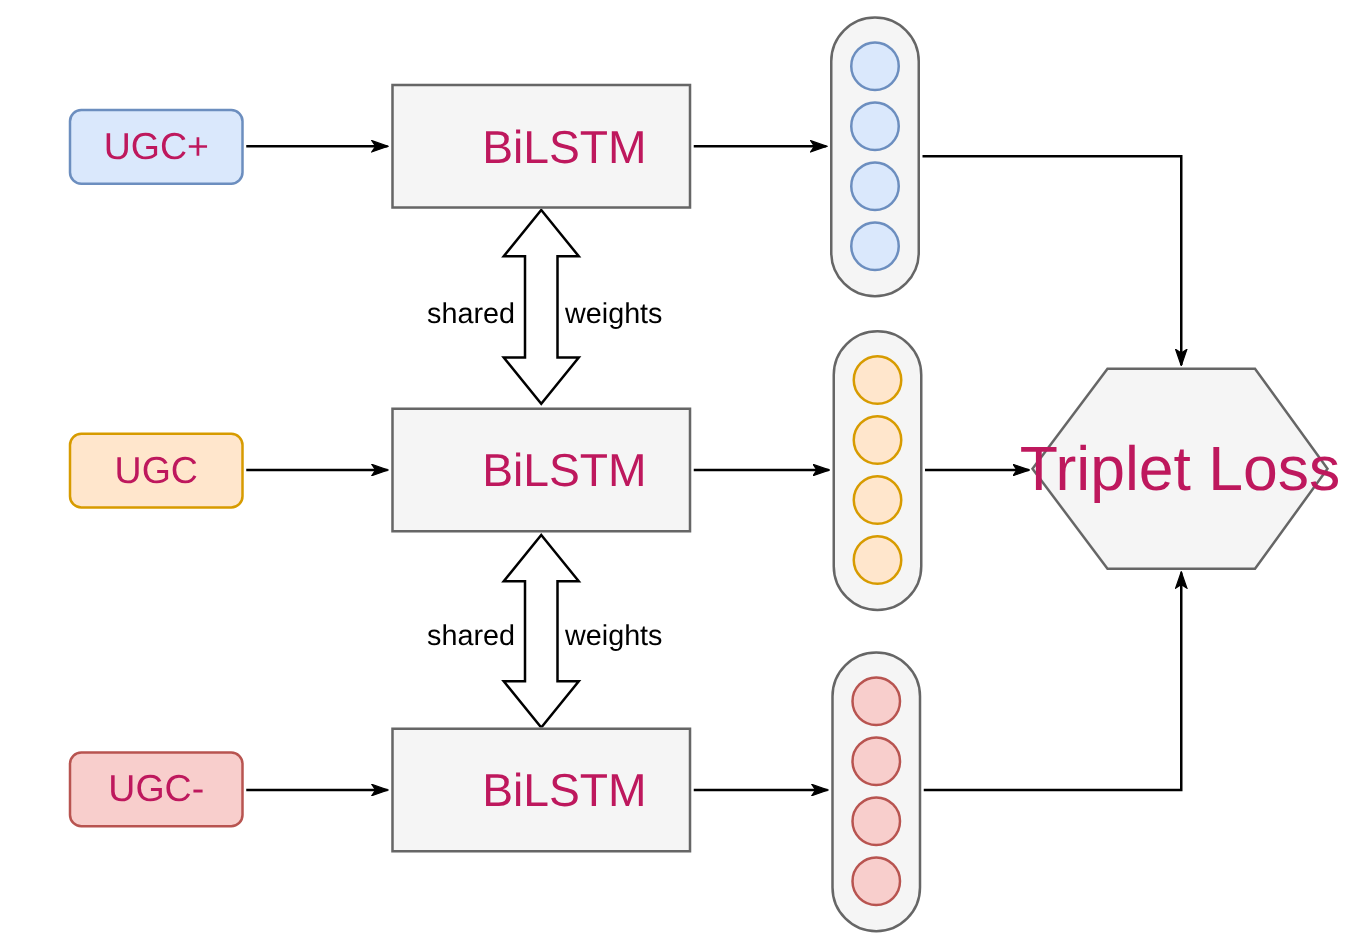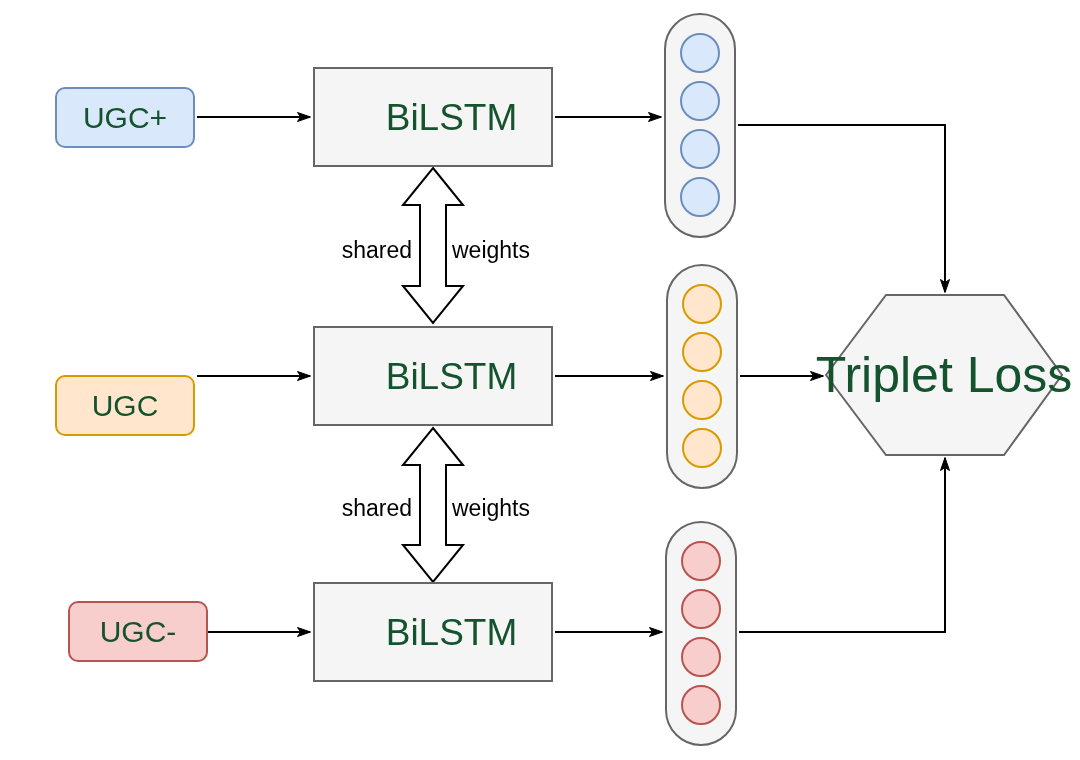--- a/index.html
+++ b/index.html
@@ -6,36 +6,36 @@
   body{
     width:1080px;height:760px;
     background:var(--canvas-bg,#ffffff);
     font-family:"Liberation Sans","DejaVu Sans",sans-serif;
     overflow:hidden;
   }
   .canvas{position:relative;width:1080px;height:760px;background:var(--canvas-bg,#ffffff);}
   .wires{position:absolute;left:0;top:0;width:1080px;height:760px;}
 
   
-  .node-label{color:#14532d;line-height:1;}
+  .node-label{color:#be185d;line-height:1;}
 
   
   .input-box{
     position:absolute;width:140px;height:61px;
     border-radius:10px;border:2px solid;
     display:flex;align-items:center;justify-content:center;
     box-sizing:border-box;
     font-size:30px;
   }
   .input-box.blue{background:var(--blue-fill);border-color:var(--blue-stroke);}
   .input-box.orange{background:var(--orange-fill);border-color:var(--orange-stroke);}
   .input-box.red{background:var(--red-fill);border-color:var(--red-stroke);}
   .pos-ugc-plus{left:55px;top:87px;}
-  .pos-ugc{left:55px;top:346px;margin-top:29px;}
-  .pos-ugc-minus{left:68px;top:601px;}
+  .pos-ugc{left:55px;top:346px;}
+  .pos-ugc-minus{left:55px;top:601px;}
 
   
   .encoder{
     position:absolute;width:240px;height:100px;
     background:var(--node-fill);border:2px solid var(--node-stroke);
     display:flex;align-items:center;justify-content:center;
     box-sizing:border-box;
     font-size:37px;
     padding-left:37px;
   }

